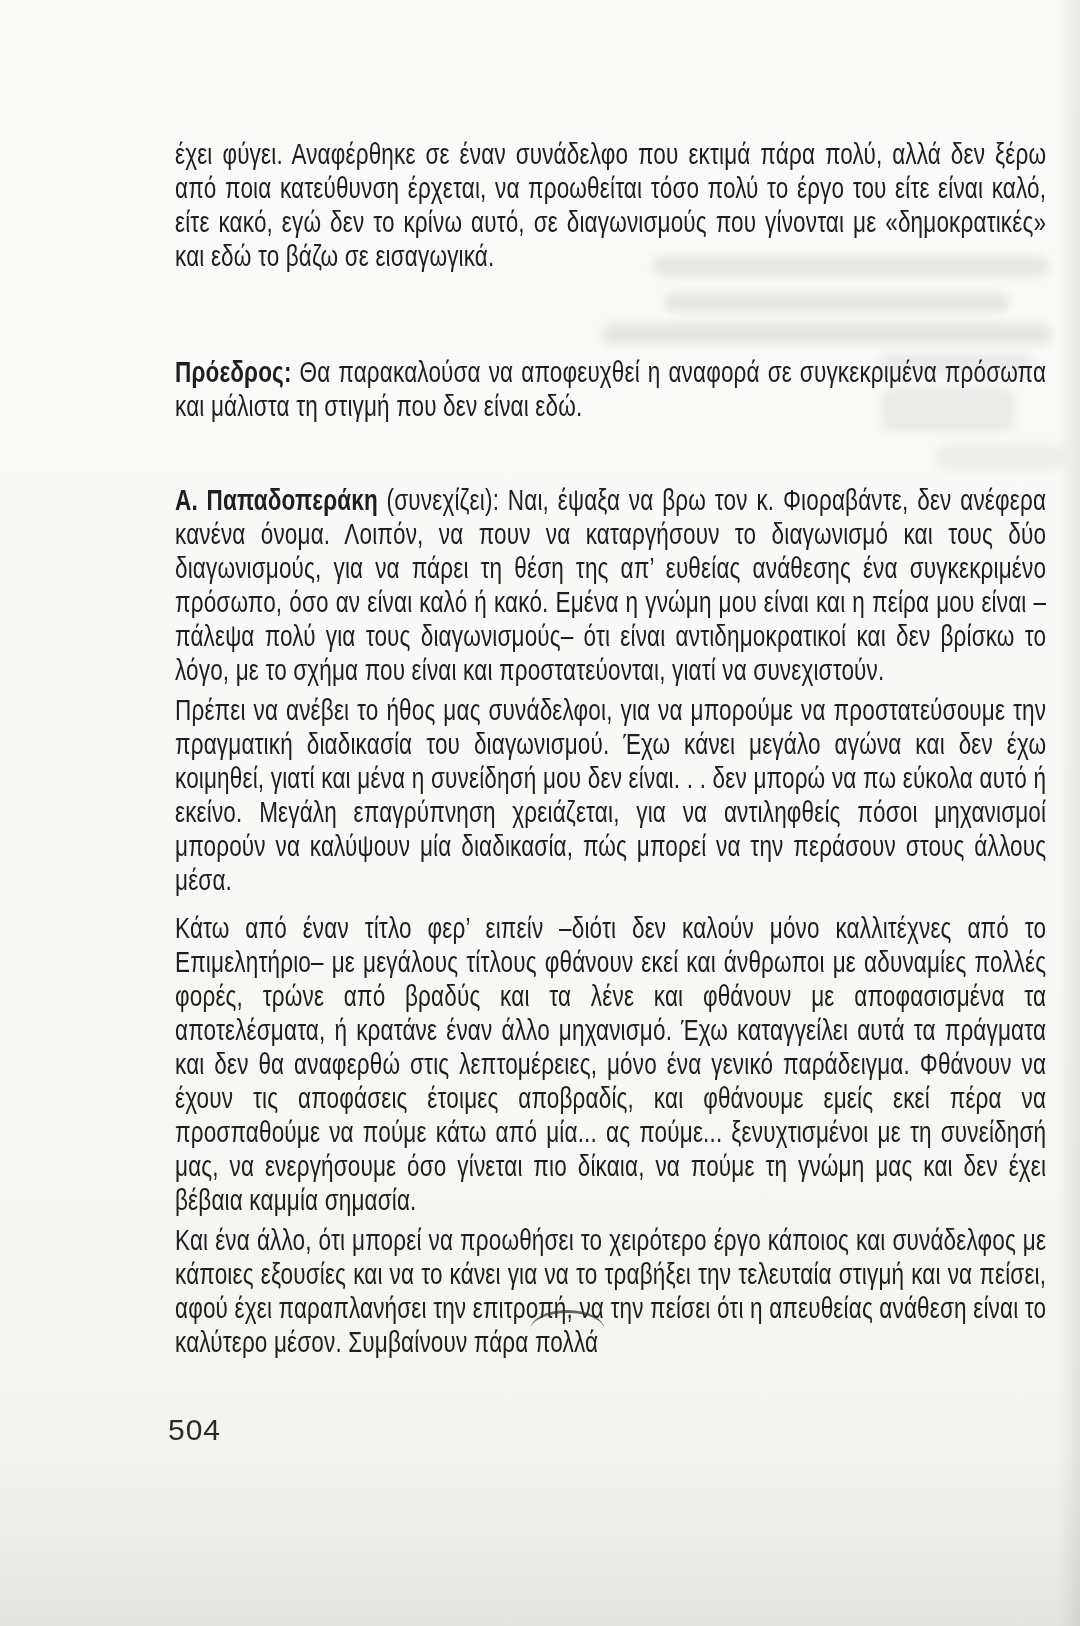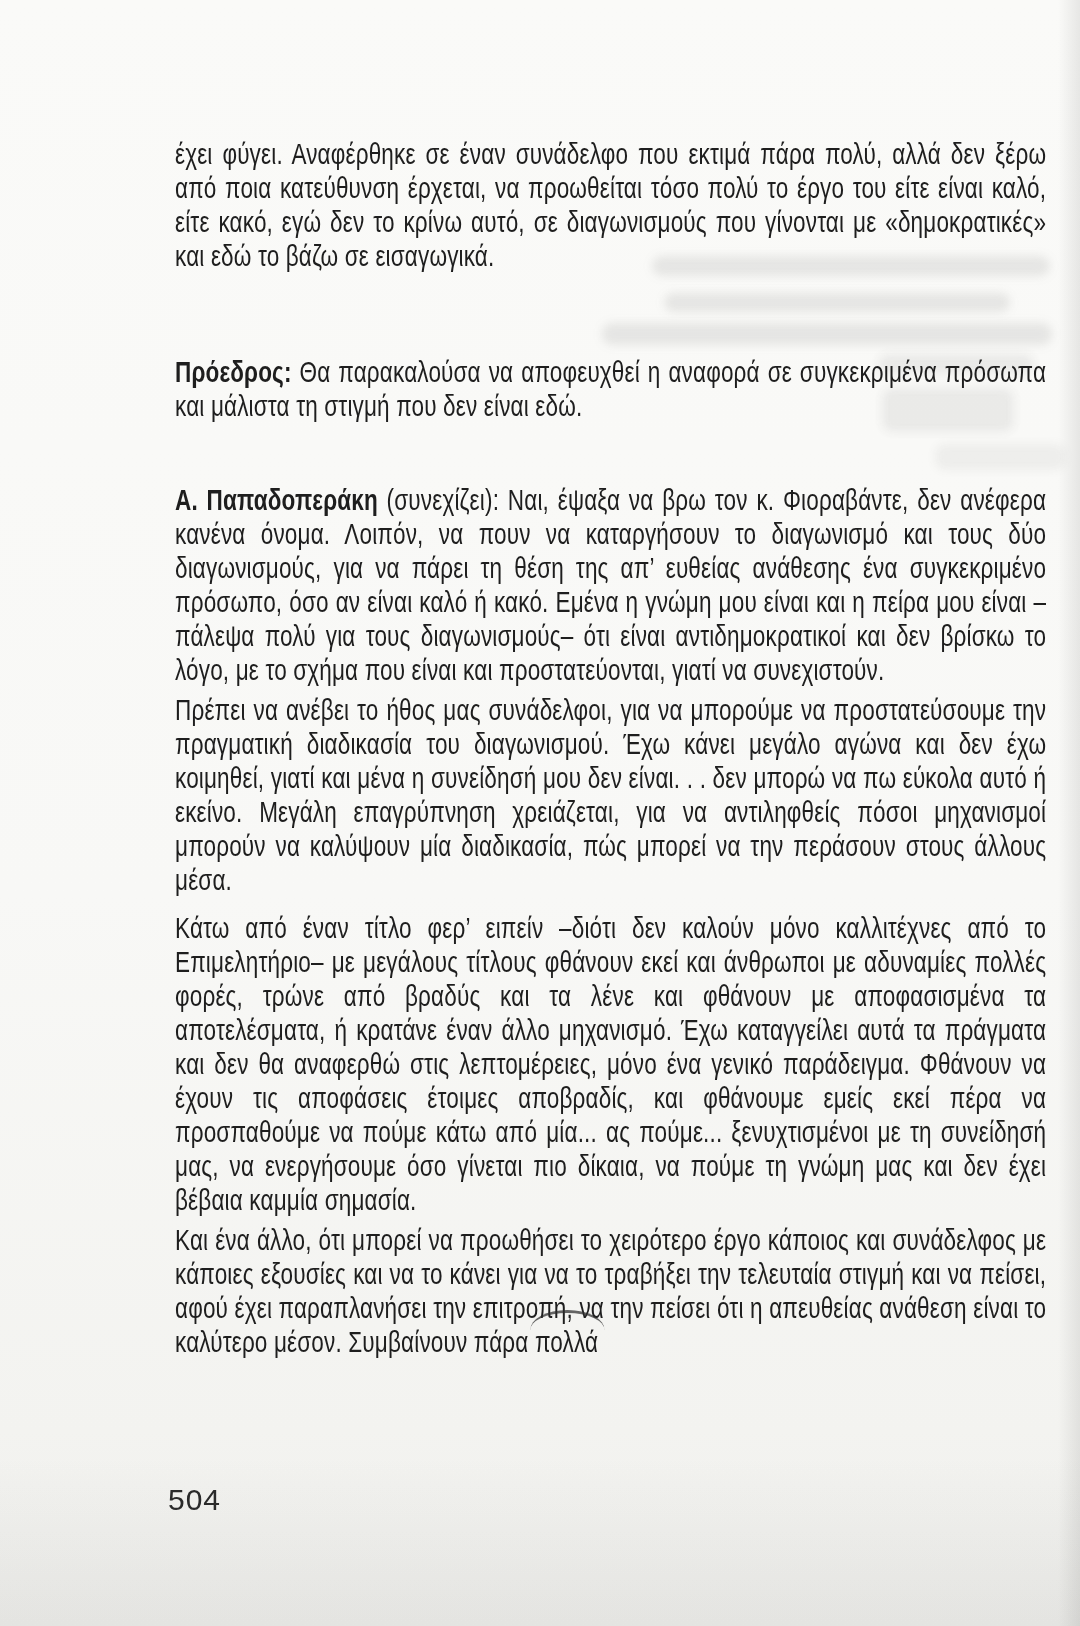--- a/index.html
+++ b/index.html
@@ -41,21 +41,21 @@
     position: absolute;
     left: -6px; right: -8px;
     top: -15px; height: 17px;
     border-top: 3px solid rgba(45,45,45,0.72);
     border-radius: 50% 50% 0 0 / 100% 100% 0 0;
   }
 
   
   .page-number {
     position: absolute;
-    left: 168px; top: 1483px;
+    left: 168px; top: 1413px;
     font-size: 30px;
     color: #2a2a2a;
     letter-spacing: 1px;
   }
 
   
   .smudge {
     position: absolute;
     background: rgba(90, 90, 90, 0.12);
     filter: blur(5px);

